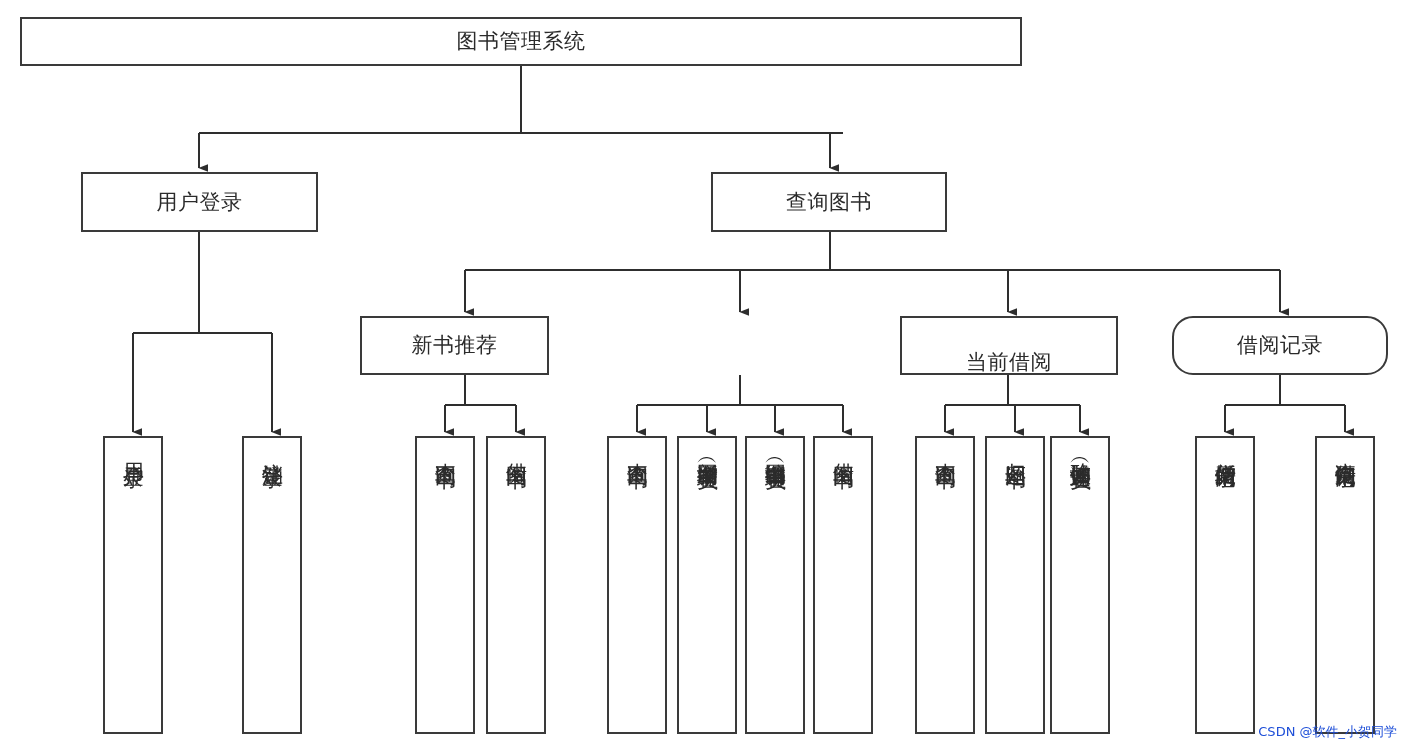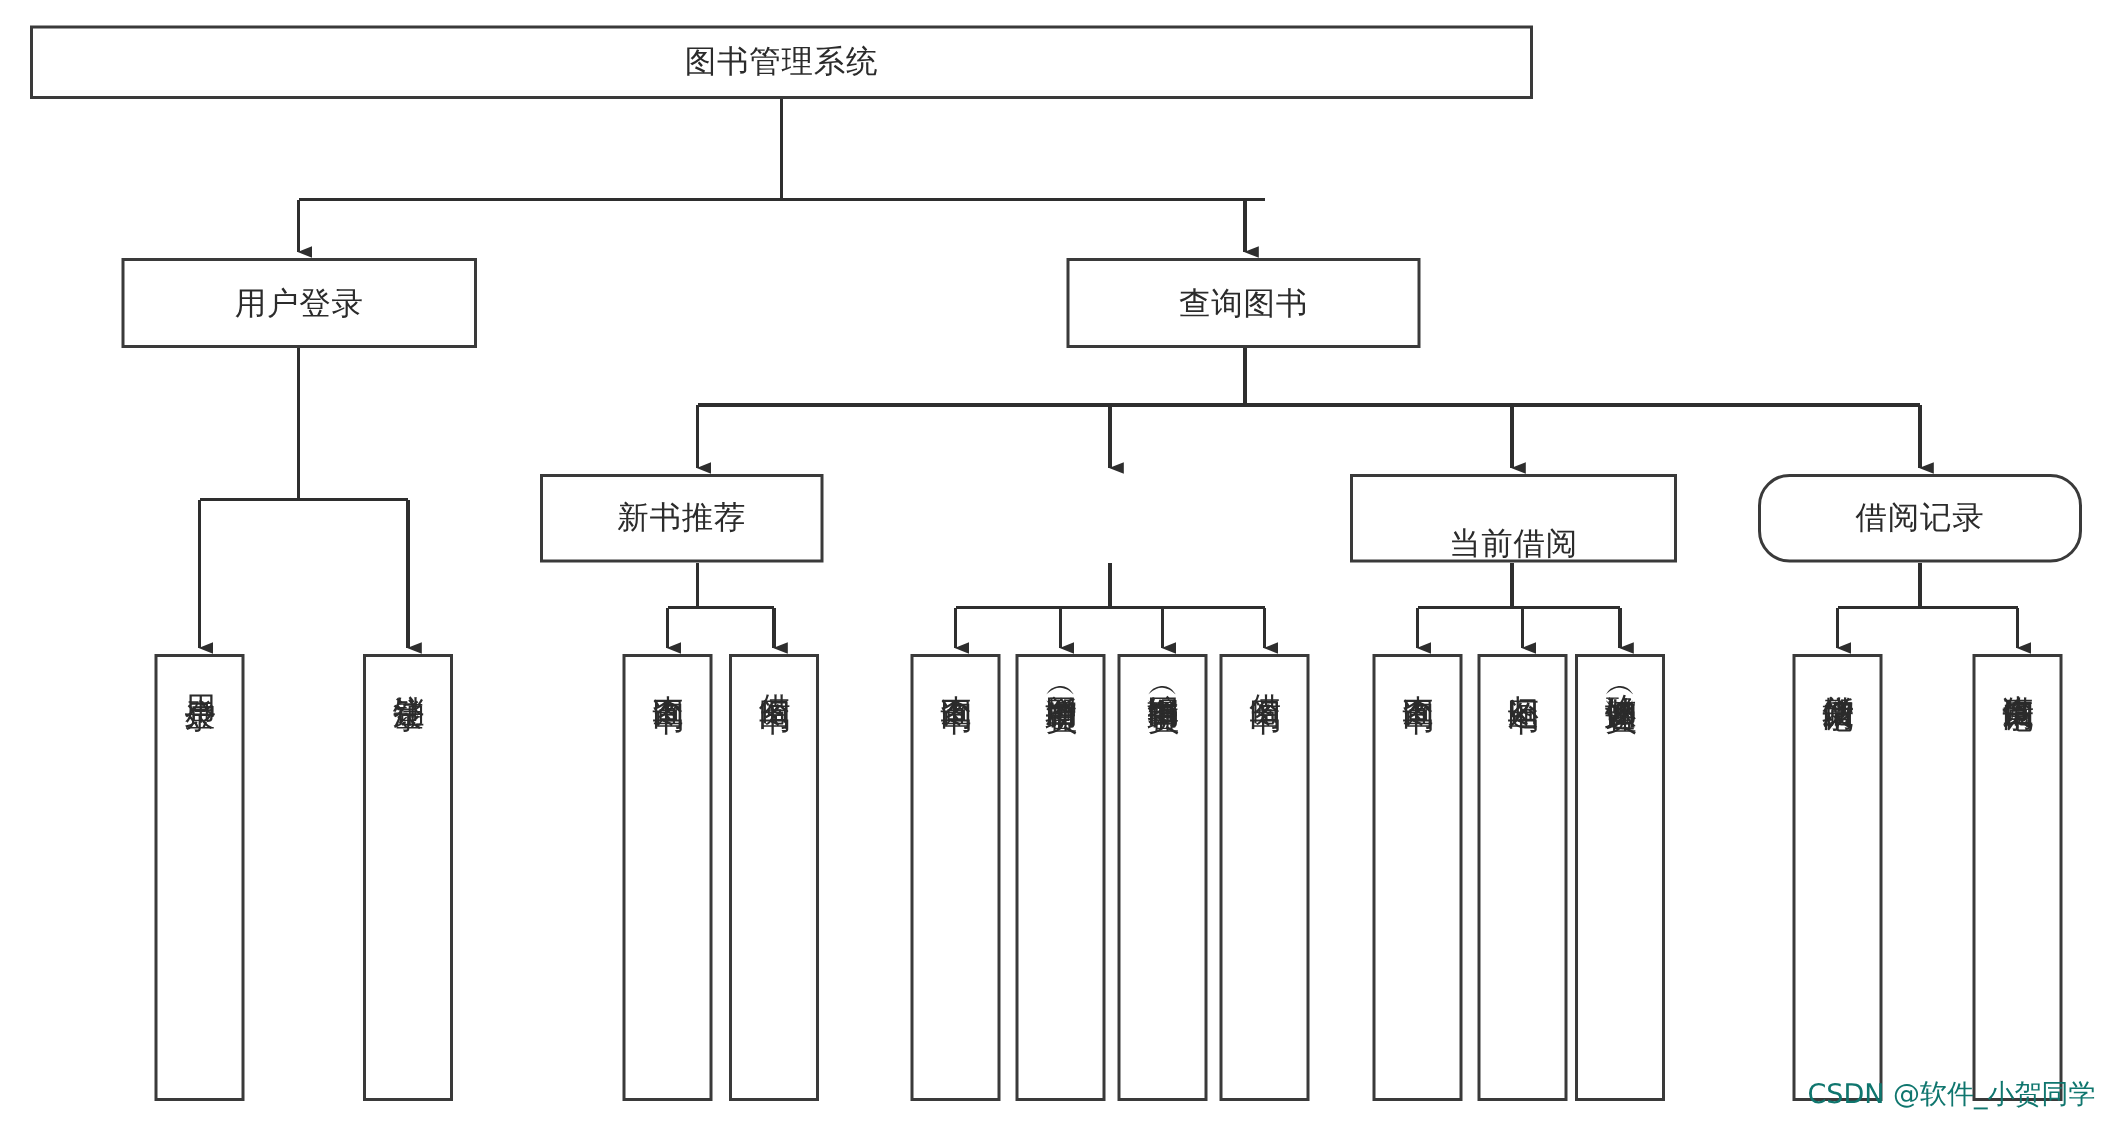--- a/index.html
+++ b/index.html
@@ -59,22 +59,22 @@
     line-height: 1;
     height: auto;
   }
   .node-leaf.tall-text .label {
     letter-spacing: 1px;
   }
   #watermark {
     position: absolute;
     right: 8px;
     bottom: 6px;
-    font-size: 18px;
-    color: #0f766e;
+    font-size: 13px;
+    color: #1d4ed8;
     z-index: 6;
     white-space: nowrap;
     pointer-events: none;
   }
 </style>
 </head>
 <body>
 
 <div id="diagram-root">
 

